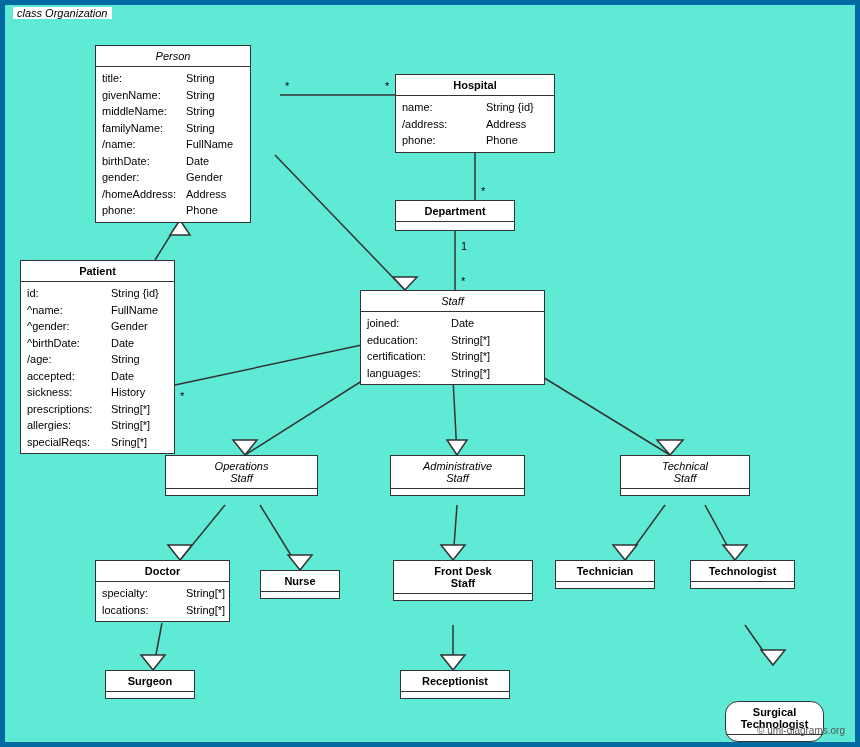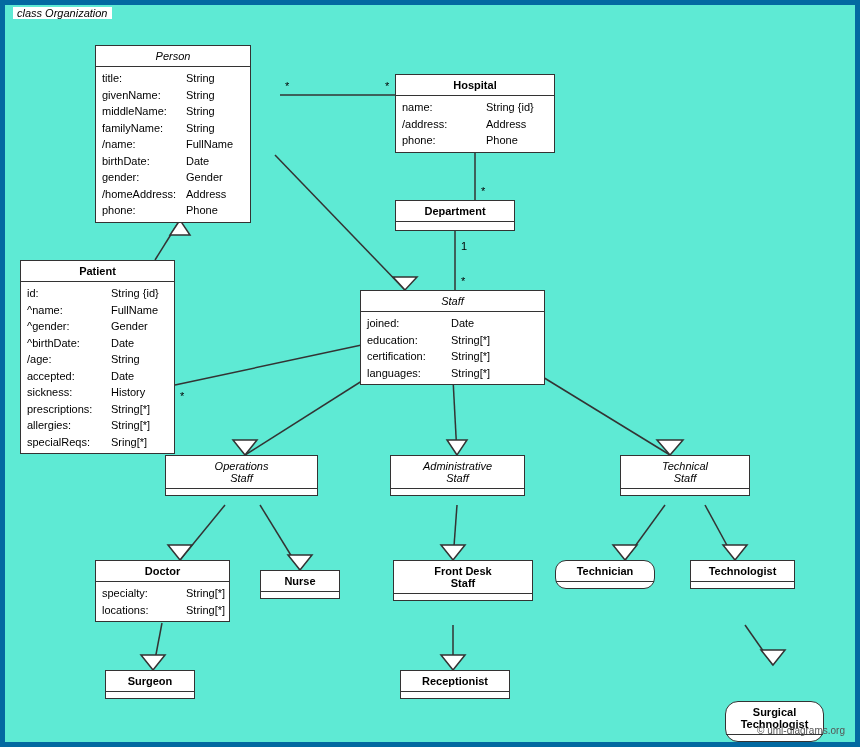--- a/index.html
+++ b/index.html
@@ -300,21 +300,21 @@
   <div class="uml-box" style="left:255px; top:565px; width:80px;">
     <div class="header">Nurse</div>
     <div class="body" style="height:6px;"></div>
   </div>
 
   <div class="uml-box" style="left:388px; top:555px; width:140px;">
     <div class="header">Front Desk<br>Staff</div>
     <div class="body" style="height:6px;"></div>
   </div>
 
-  <div class="uml-box" style="left:550px; top:555px; width:100px;border-radius:11px;">
+  <div class="uml-box" style="left:550px; top:555px; width:100px;">
     <div class="header">Technician</div>
     <div class="body" style="height:6px;"></div>
   </div>
 
   <div class="uml-box" style="left:685px; top:555px; width:105px;">
     <div class="header">Technologist</div>
     <div class="body" style="height:6px;"></div>
   </div>
 
   <div class="uml-box" style="left:100px; top:665px; width:90px;">

